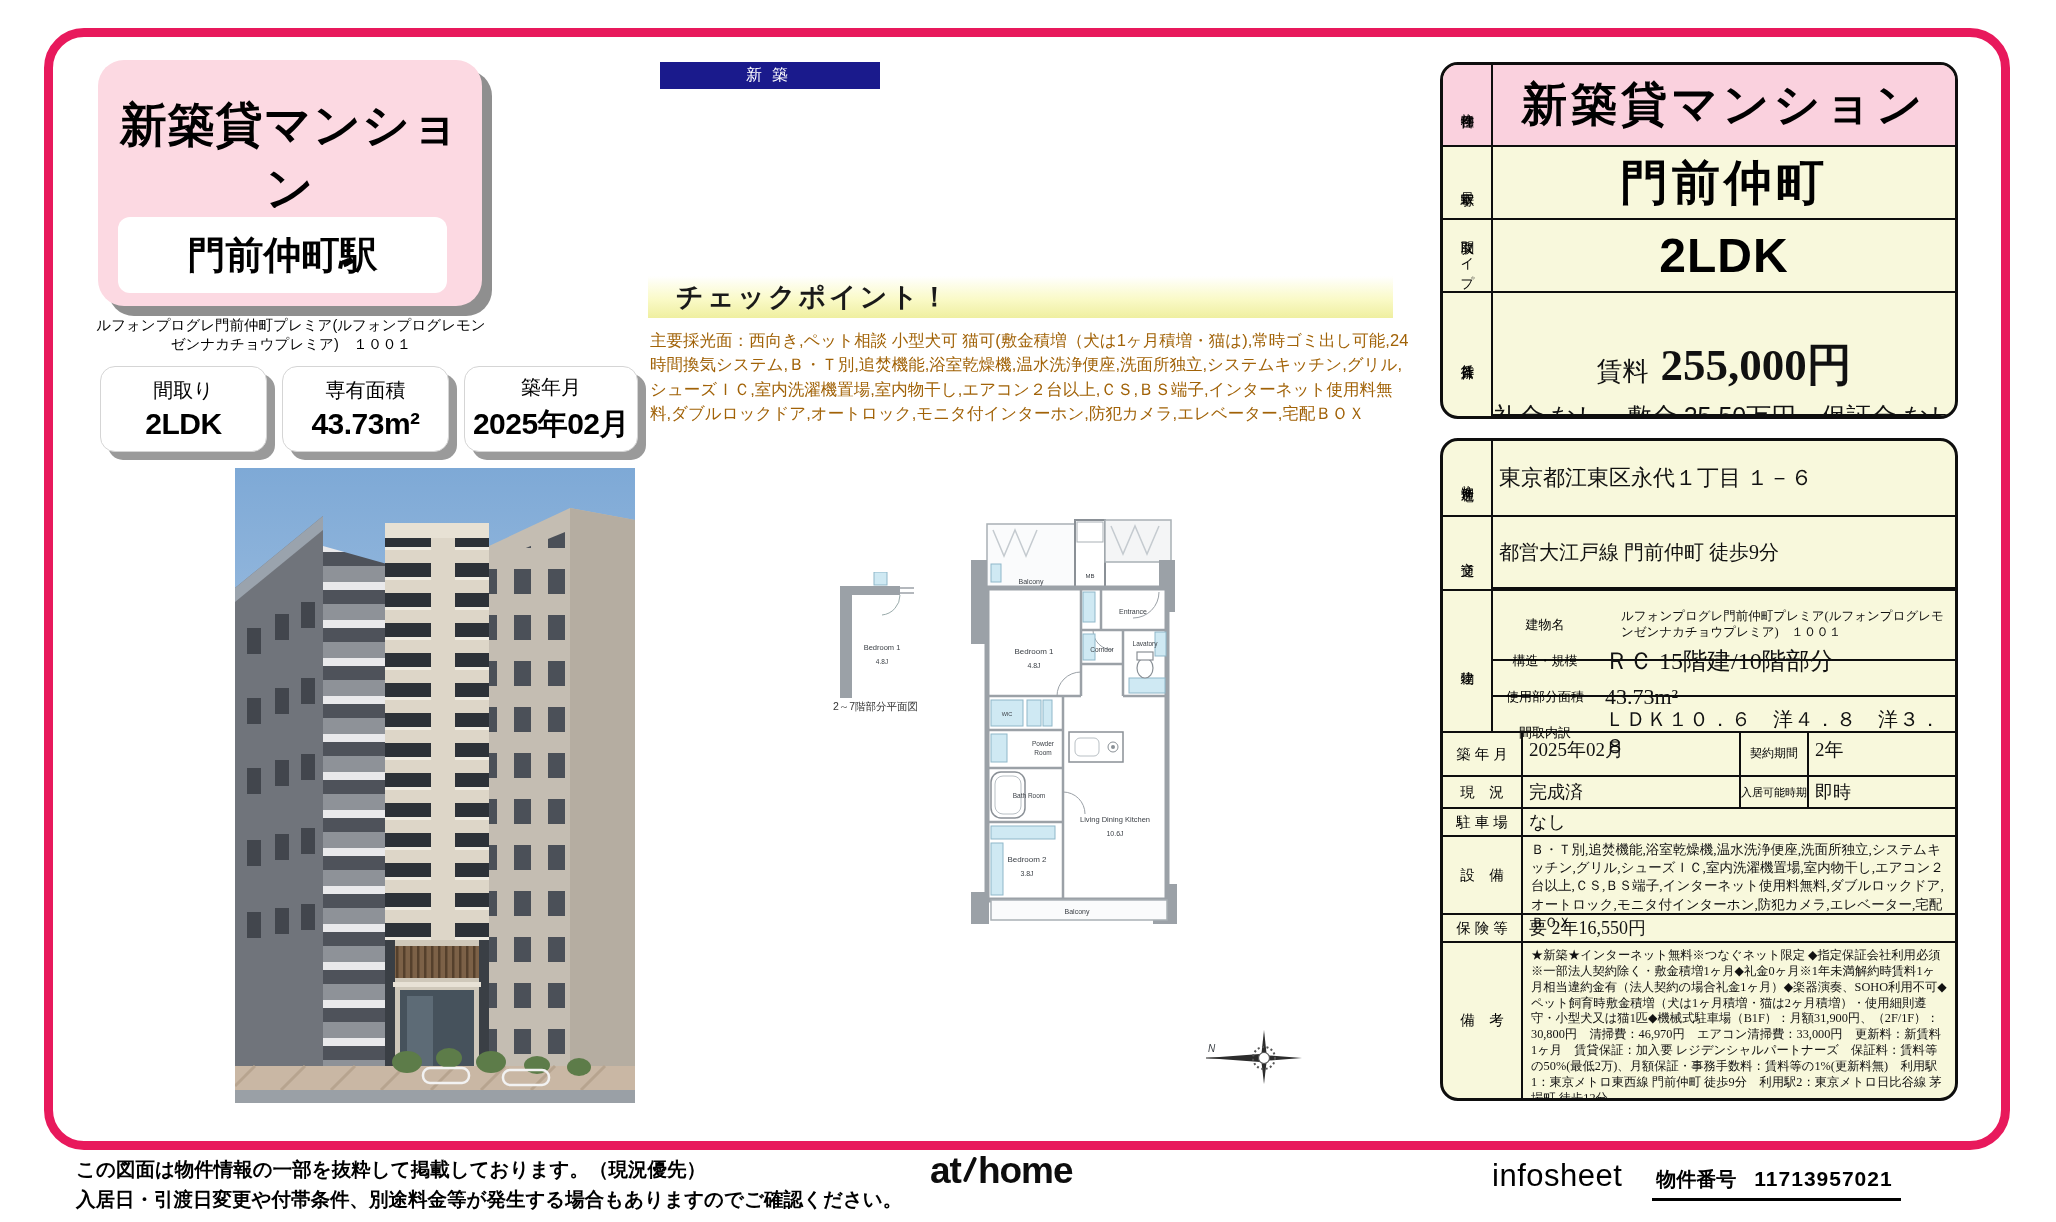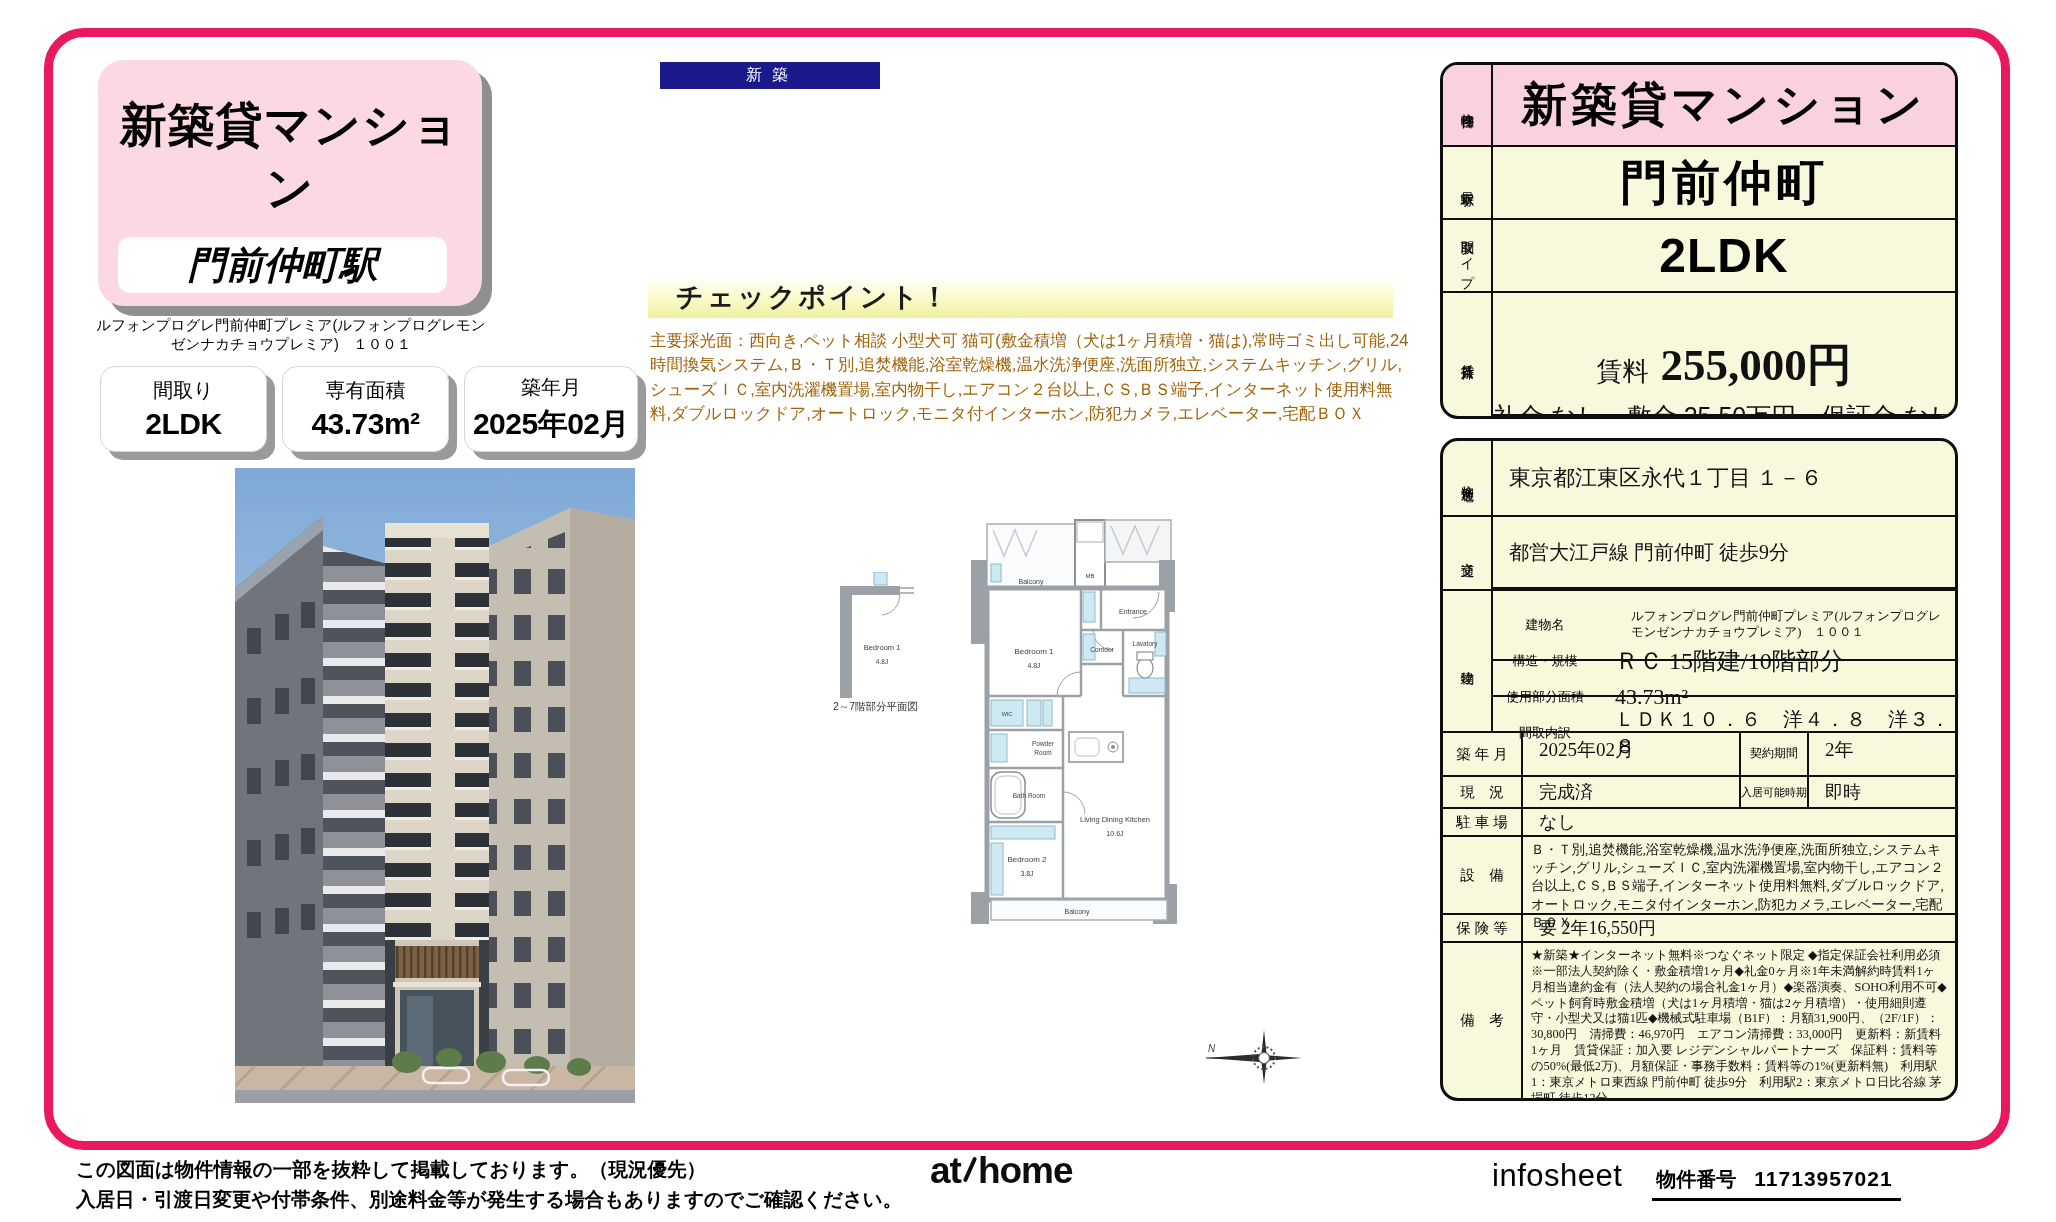--- a/index.html
+++ b/index.html
@@ -11,22 +11,22 @@
 
   
   .frame{left:44px;top:28px;width:1966px;height:1122px;border:9px solid #e8195c;
          border-radius:40px;box-sizing:border-box;}
 
   
   .title-card{left:98px;top:60px;width:384px;height:246px;background:#fcd9e2;
               border-radius:26px;box-shadow:10px 10px 0 #8f8f8f;}
   .main-title{position:absolute;left:0;right:0;top:34px;text-align:center;
               font-size:47px;font-weight:bold;letter-spacing:1px;color:#000;}
-  .station-box{position:absolute;left:20px;right:35px;bottom:13px;height:56px;background:#fff;
-               border-radius:12px;display:flex;align-items:center;justify-content:center;font-style:italic;}
+  .station-box{position:absolute;left:20px;right:35px;bottom:13px;height:76px;background:#fff;
+               border-radius:12px;display:flex;align-items:center;justify-content:center;}
   .station-name{font-size:38px;font-weight:bold;color:#000;}
   .bname{left:96px;top:316px;width:390px;text-align:center;font-size:14.5px;line-height:1.3;color:#000;}
 
   .spec-badge{top:366px;height:86px;background:#fff;border:1px solid #d5d5d5;border-radius:15px;
               box-shadow:8px 8px 0 #9a9a9a;display:flex;flex-direction:column;
               align-items:center;justify-content:center;gap:3px;box-sizing:border-box;}
   .spec-badge .lab{font-size:20px;color:#000;}
   .spec-badge .val{font-size:30px;font-weight:bold;letter-spacing:-0.5px;color:#000;}
 
   
@@ -48,21 +48,21 @@
   .vlab{flex:0 0 50px;writing-mode:vertical-rl;text-orientation:upright;
         display:flex;align-items:center;justify-content:center;font-size:13.5px;
         letter-spacing:1px;border-right:2px solid #0e0e0e;box-sizing:border-box;color:#000;}
   .hlab{flex:0 0 80px;display:flex;align-items:center;justify-content:center;font-size:14.5px;
         border-right:2px solid #0e0e0e;box-sizing:border-box;text-align:center;color:#000;}
   .nlab{flex:0 0 70px;display:flex;align-items:center;justify-content:center;font-size:12px;
         border-left:2px solid #0e0e0e;border-right:2px solid #0e0e0e;box-sizing:border-box;
         text-align:center;line-height:1.15;color:#000;}
   .ilab{flex:0 0 106px;display:flex;align-items:center;justify-content:center;font-size:13px;
         border-right:2px solid #0e0e0e;box-sizing:border-box;color:#000;}
-  .cellL{display:flex;align-items:center;padding-left:16px;box-sizing:border-box;min-width:0;}
+  .cellL{display:flex;align-items:center;padding-left:6px;box-sizing:border-box;min-width:0;}
   .subcol{flex:1;display:flex;flex-direction:column;min-width:0;}
   .subrow{display:flex;box-sizing:border-box;min-height:0;margin-top:34px;}
   .bt{border-top:2px solid #0e0e0e;}
   .pink{background:#fad1de;}
   .big-val{flex:1;display:flex;align-items:center;justify-content:center;
            font-size:48px;font-weight:bold;letter-spacing:4px;color:#000;}
 
   
   .fnote{left:76px;top:1154px;font-size:19.5px;font-weight:bold;line-height:1.55;color:#000;}
   .athome{left:930px;top:1150px;display:flex;align-items:center;font-weight:bold;

